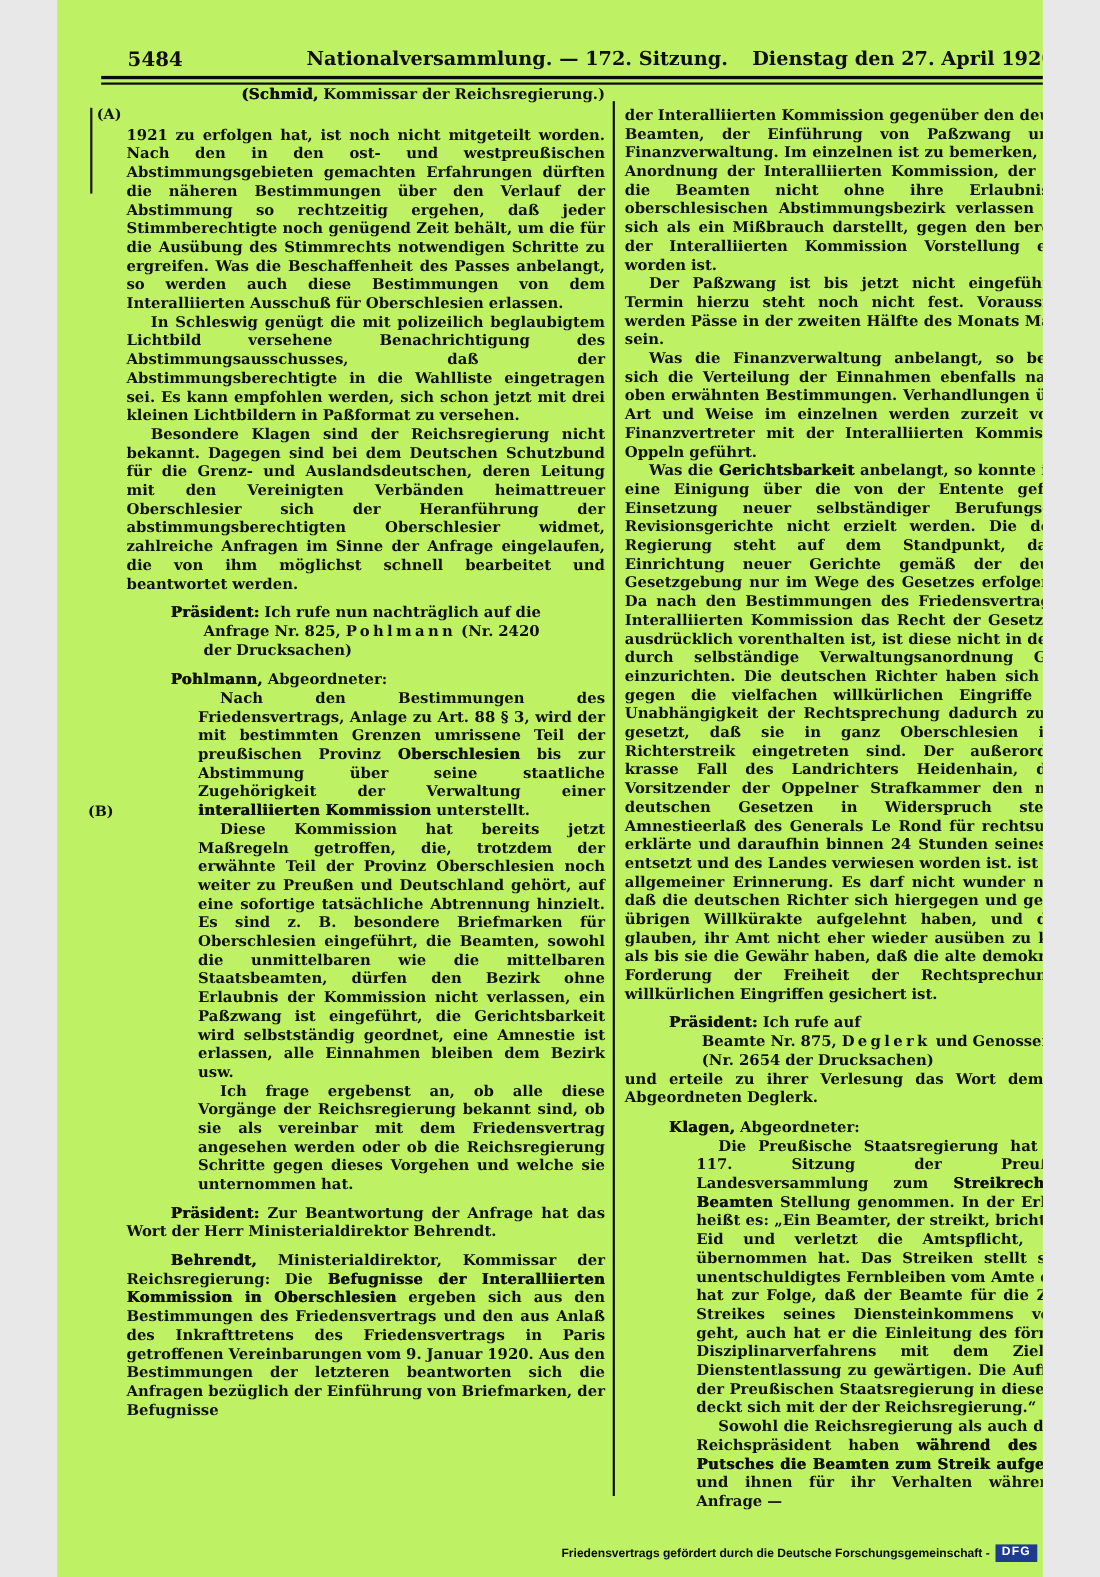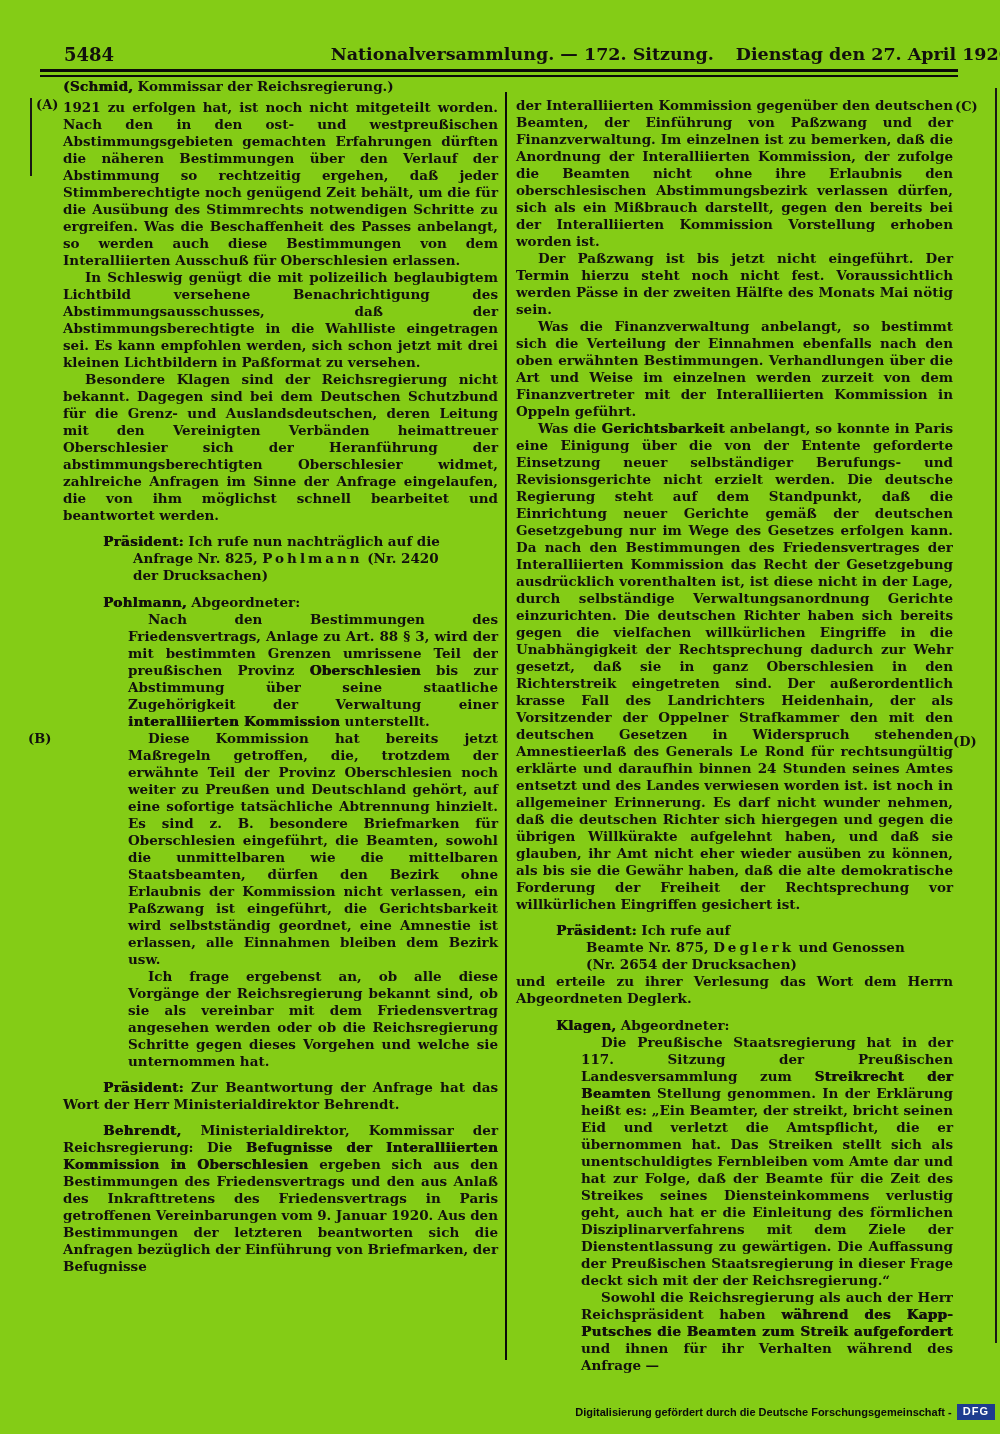--- a/index.html
+++ b/index.html
@@ -1,34 +1,34 @@
 <!DOCTYPE html>
 <html lang="de"><head>
 <meta charset="utf-8">
 <style>
   html,body{margin:0;padding:0;background:#e8e8e8;}
   .page{
-    position:relative;width:1000px;height:1434px;margin:0 auto;
-    background:#84cc16;overflow:hidden;
+    position:relative;width:896px;height:1434px;margin:0 auto;
+    background:#bef264;overflow:hidden;
     font-family:"DejaVu Serif","Liberation Serif",serif;
     color:#12100d;
   }
   
   .page-number{position:absolute;left:64px;top:44px;font-size:18px;font-weight:bold;}
   .header-line{position:absolute;left:17px;top:44px;width:100%;text-align:right;font-size:17.5px;font-weight:bold;white-space:nowrap;}
   .header-line .date{margin-left:22px;}
   .double-rule{position:absolute;left:40px;top:69px;width:918px;height:3px;border-top:3px solid #0c0b09;border-bottom:2px solid #0c0b09;}
   
   .col{position:absolute;font-size:13.5px;line-height:17px;text-align:justify;word-spacing:-0.2px;}
   .col-left{left:63px;top:78px;width:435px;}
   .col-right{left:516px;top:97px;width:437px;}
   .column-divider{position:absolute;left:505px;top:92px;width:2px;height:1268px;background:#0c0b09;}
   p{margin:0;}
   .ind{text-indent:22px;}
-  .note{font-size:13.5px;margin-bottom:4px;text-align:left;}
+  .note{font-size:13.5px;margin-bottom:20px;text-align:right;}
   .pres{text-indent:40px;margin-top:9px;}
   .anfrage{margin-left:70px;margin-right:30px;text-align:left;text-indent:0;}
   .speaker{text-indent:40px;margin-top:10px;text-align:left;}
   .speech{margin-left:65px;}
   .speech .ind{text-indent:20px;}
   .fett span, .fett{ }
   .fett{text-shadow:0.6px 0 0 currentColor;letter-spacing:0.3px;}
   .sperr{letter-spacing:3px;}
   
   .col, .note, .header-line, .page-number{font-weight:bold;}
@@ -100,17 +100,17 @@
     <p>und erteile zu ihrer Verlesung das Wort dem Herrn Abgeordneten Deglerk.</p>
 
     <p class="speaker"><span class="fett">Klagen,</span><span> Abgeordneter:</span></p>
     <div class="speech">
       <p class="ind"><span>Die Preußische Staatsregierung hat in der 117. Sitzung der Preußischen Landesversammlung zum </span><span class="fett">Streikrecht der Beamten</span><span> Stellung genommen. In der Erklärung heißt es: „Ein Beamter, der streikt, bricht seinen Eid und verletzt die Amtspflicht, die er übernommen hat. Das Streiken stellt sich als unentschuldigtes Fernbleiben vom Amte dar und hat zur Folge, daß der Beamte für die Zeit des Streikes seines Diensteinkommens verlustig geht, auch hat er die Einleitung des förmlichen Disziplinarverfahrens mit dem Ziele der Dienstentlassung zu gewärtigen. Die Auffassung der Preußischen Staatsregierung in dieser Frage deckt sich mit der der Reichsregierung.“</span></p>
       <p class="ind"><span>Sowohl die Reichsregierung als auch der Herr Reichspräsident haben </span><span class="fett">während des Kapp-Putsches die Beamten zum Streik aufgefordert</span><span> und ihnen für ihr Verhalten während des Anfrage —</span></p>
     </div>
   </div>
 
   <div class="footer">
-    <span class="footer-credit">Digitalisierung gefördert durch die Deutsche Forschungsgemeinschaft -</span>
+    <span class="footer-credit">Friedensvertrags gefördert durch die Deutsche Forschungsgemeinschaft -</span>
     <span class="dfg-logo" style="background: rgb(30, 60, 143);">DFG</span>
   </div>
 
 </div>
 
 </body></html>

